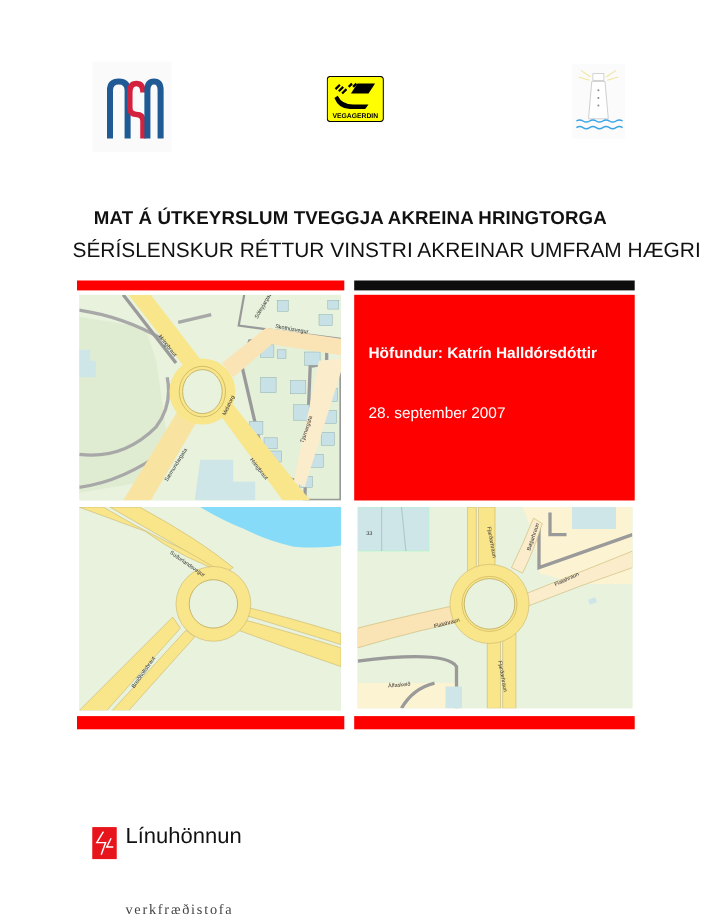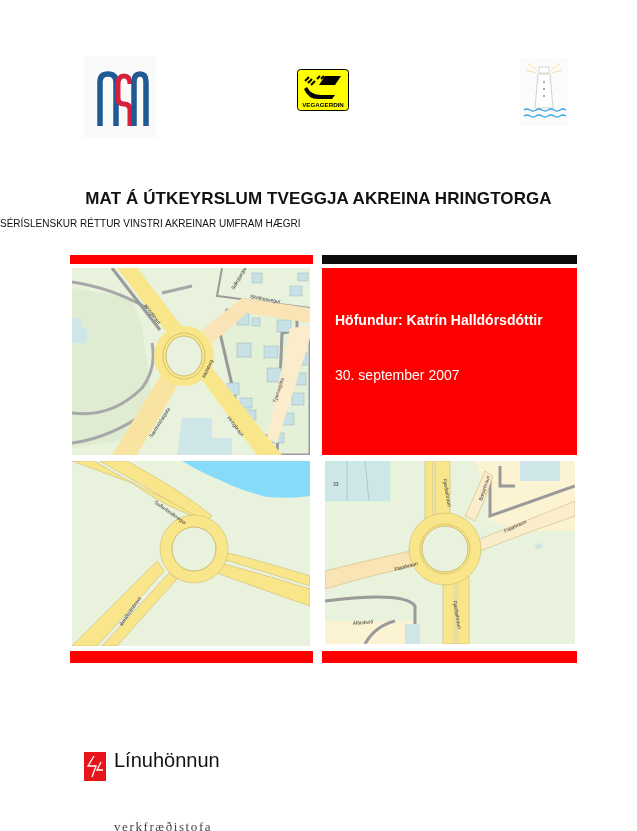--- a/index.html
+++ b/index.html
@@ -5,21 +5,21 @@
   html, body { margin: 0; padding: 0; background: #ffffff; }
   body { width: 637px; height: 831px; position: relative; overflow: hidden; font-family: "Liberation Sans", sans-serif; }
   .abs { position: absolute; }
 
   
   .logo-nsn { left: 84px; top: 56px; width: 72px; height: 82px; background: #fafafa; }
   .logo-vega { left: 297px; top: 69px; width: 52px; height: 42px; }
   .logo-light { left: 520px; top: 58px; width: 48px; height: 68px; background: #fbfbfb; }
 
   .title { left: 0; width: 637px; top: 189px; text-align: center; font-weight: bold; font-size: 17px; color: #111; letter-spacing: 0.1px; }
-  .subtitle { left: 0; width: 637px; top: 218px; text-align: left; font-size: 10px; color: #111; }
+  .subtitle { left: 0; width: 637px; top: 218px; text-align: right; font-size: 19px; color: #111; }
 
   .bar { position: absolute; height: 9px; }
   .red { background: #ff0000; }
   .black { background: #0d0d0d; }
 
   .map { position: absolute; overflow: hidden; background: #e8f2dc; }
   .map svg { display: block; }
 
   .info { left: 322px; top: 268px; width: 255px; height: 187px; background: #ff0000; color: #fff; }
   .info .author { position: absolute; left: 13px; top: 20px; font-weight: bold; font-size: 14px; margin-top: 24px; }
@@ -133,21 +133,21 @@
     <text class="street" transform="translate(178,30) rotate(10)">Skothúsvegur</text>
     <text class="street" transform="translate(162,22) rotate(-60)">Sóleyjargata</text>
     <text class="street" transform="translate(80,170) rotate(-58)">Sæmundargata</text>
     <text class="street" transform="translate(133,110) rotate(-65)">Melatorg</text>
     <text class="street" transform="translate(204,135) rotate(-72)">Tjarnargata</text>
   </svg>
 </div>
 
 <div class="abs info">
   <div class="author">Höfundur: Katrín Halldórsdóttir</div>
-  <div class="date">30. september 2007</div>
+  <div class="date">28. september 2007</div>
 </div>
 
 <div class="map" style="left:72px; top:461px; width:238px; height:185px;">
   <svg width="238" height="185" viewBox="0 0 238 185">
     <rect width="238" height="185" fill="#e8f2dc"></rect>
     <path d="M110 0 H238 V35 Q220 38 195 36 Q170 30 150 20 Q130 12 110 0 Z" fill="#86dcf8"></path>
 
     <path d="M0 0 L22 0 Q80 35 135 55 L140 62 Q95 48 60 22 Z" fill="#f9e58a" stroke="#c7b26a" stroke-width="0.5"></path>
     <path d="M28 0 L55 0 Q110 30 140 55 L132 60 Q80 30 28 0 Z" fill="#f9e58a" stroke="#c7b26a" stroke-width="0.5"></path>
 

